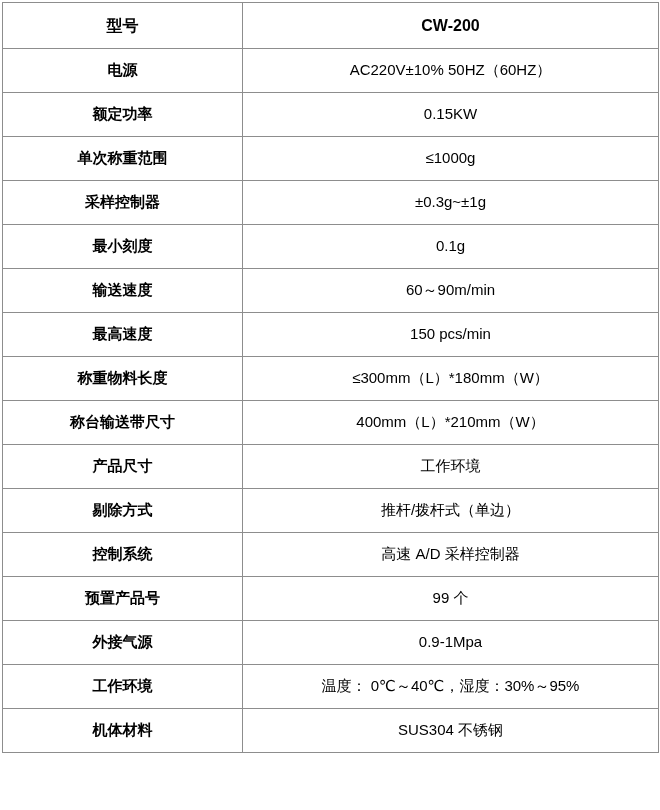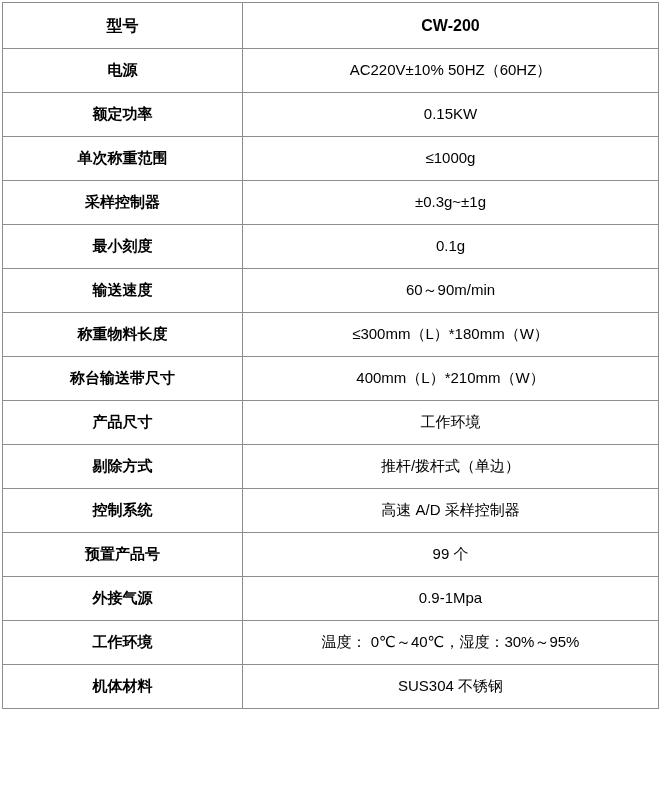--- a/index.html
+++ b/index.html
@@ -73,20 +73,24 @@
     </tr>
     <tr>
       <td class="label">最小刻度</td>
       <td class="value">0.1g</td>
     </tr>
     <tr>
       <td class="label">输送速度</td>
       <td class="value">60～90m/min</td>
     </tr>
     <tr>
+      <td class="label">最高速度</td>
+      <td class="value">150   pcs/min</td>
+    </tr>
+    <tr>
       <td class="label">称重物料长度</td>
       <td class="value">≤300mm（L）*180mm（W）</td>
     </tr>
     <tr>
       <td class="label">称台输送带尺寸</td>
       <td class="value">400mm（L）*210mm（W）</td>
     </tr>
     <tr>
       <td class="label">产品尺寸</td>
       <td class="value">工作环境</td>

